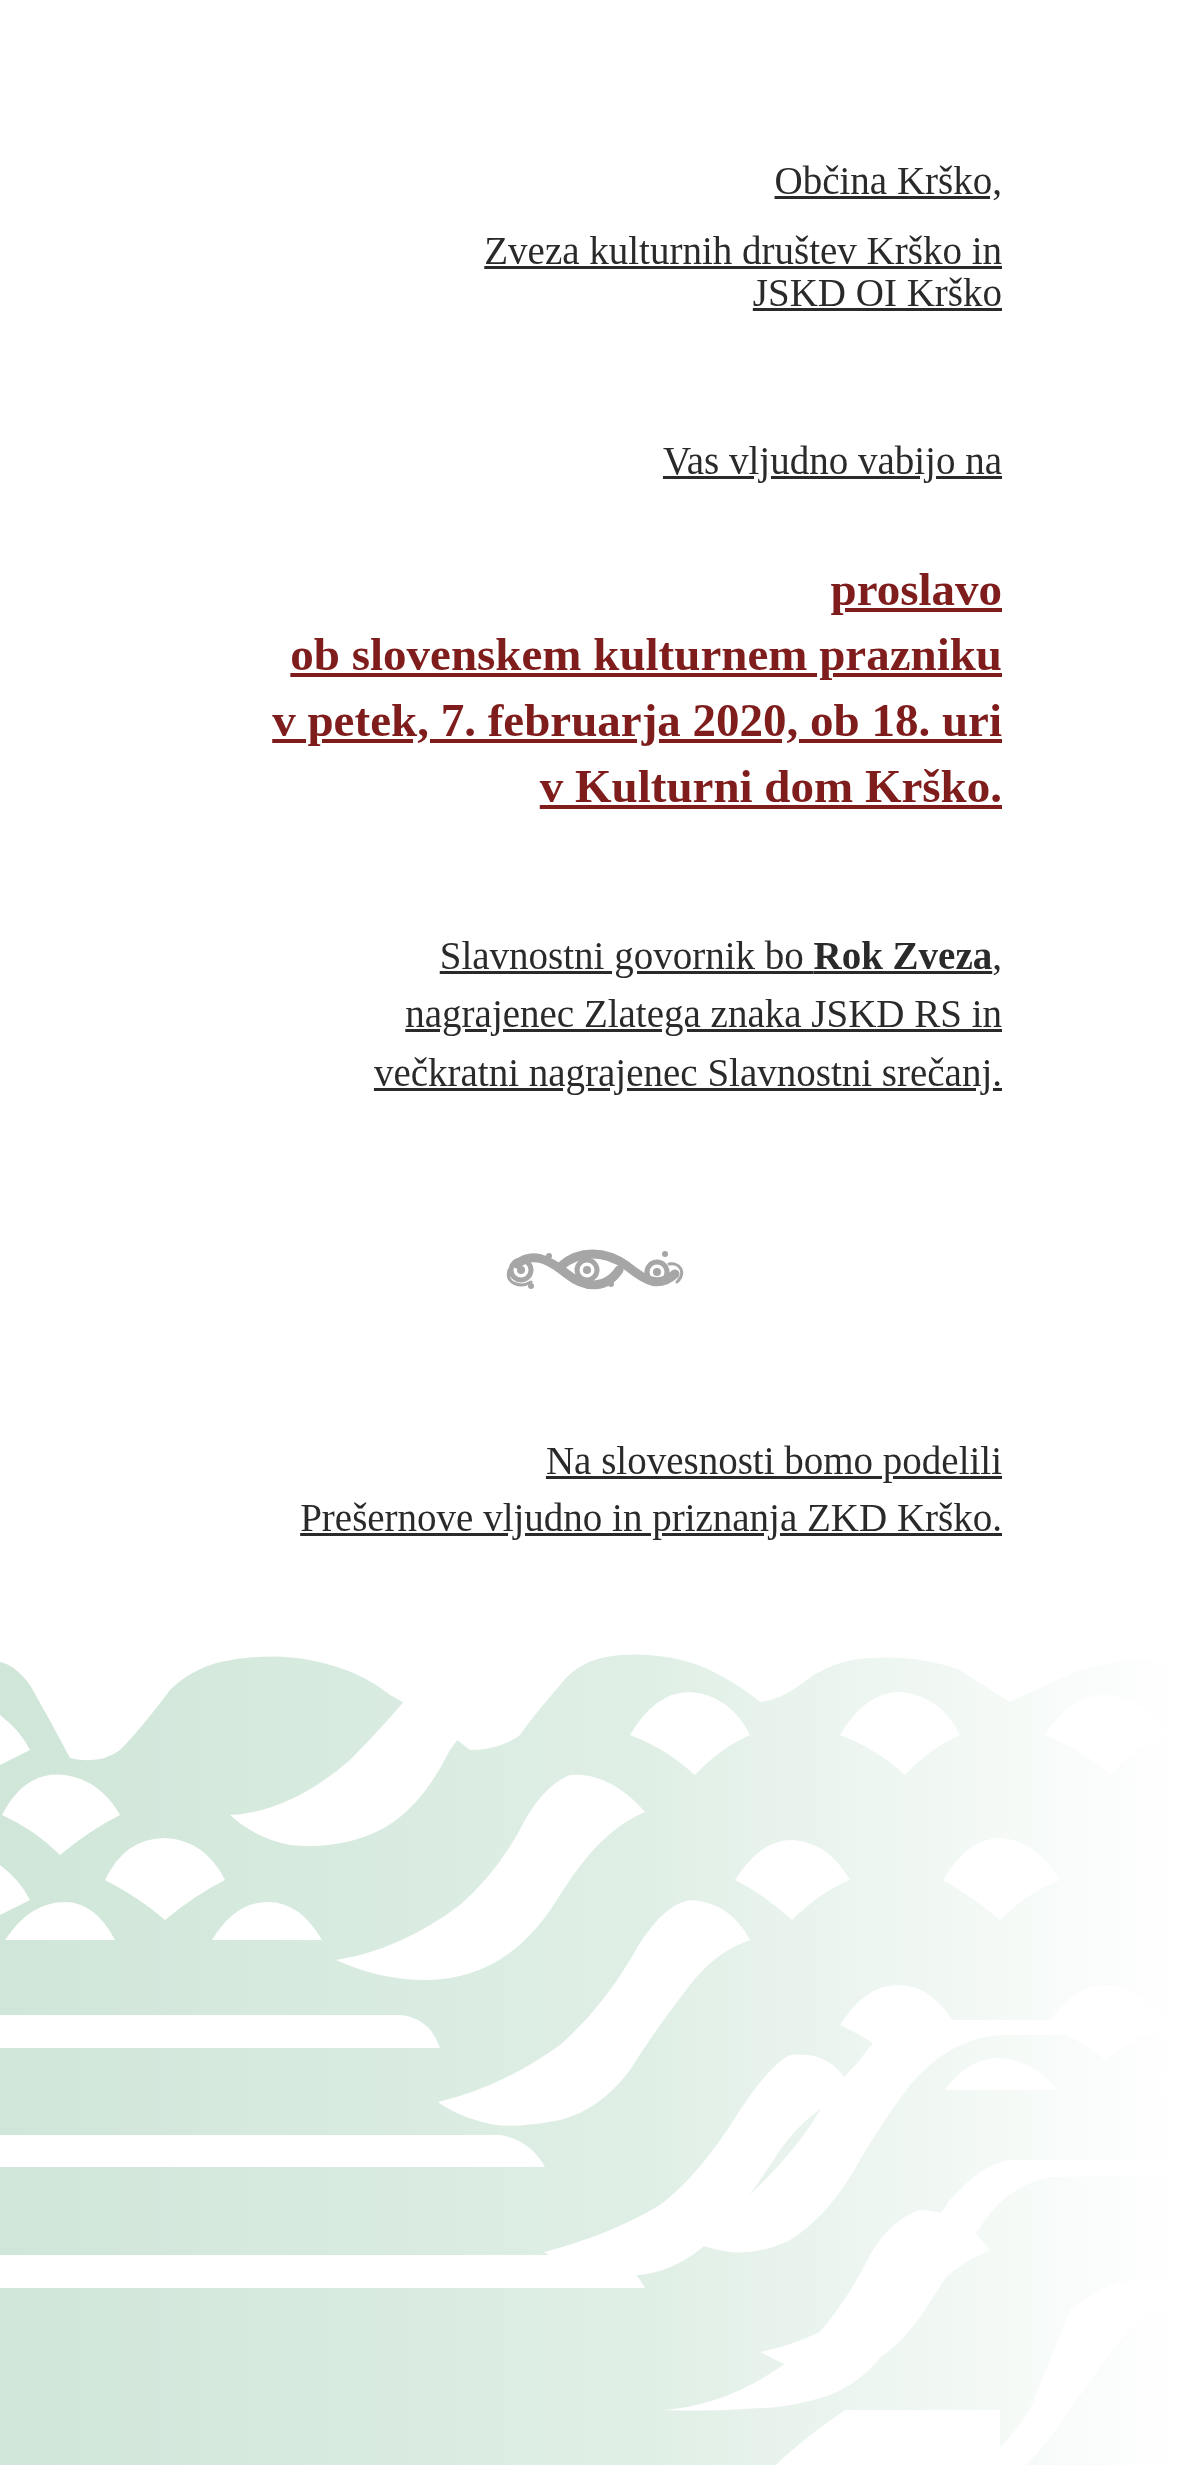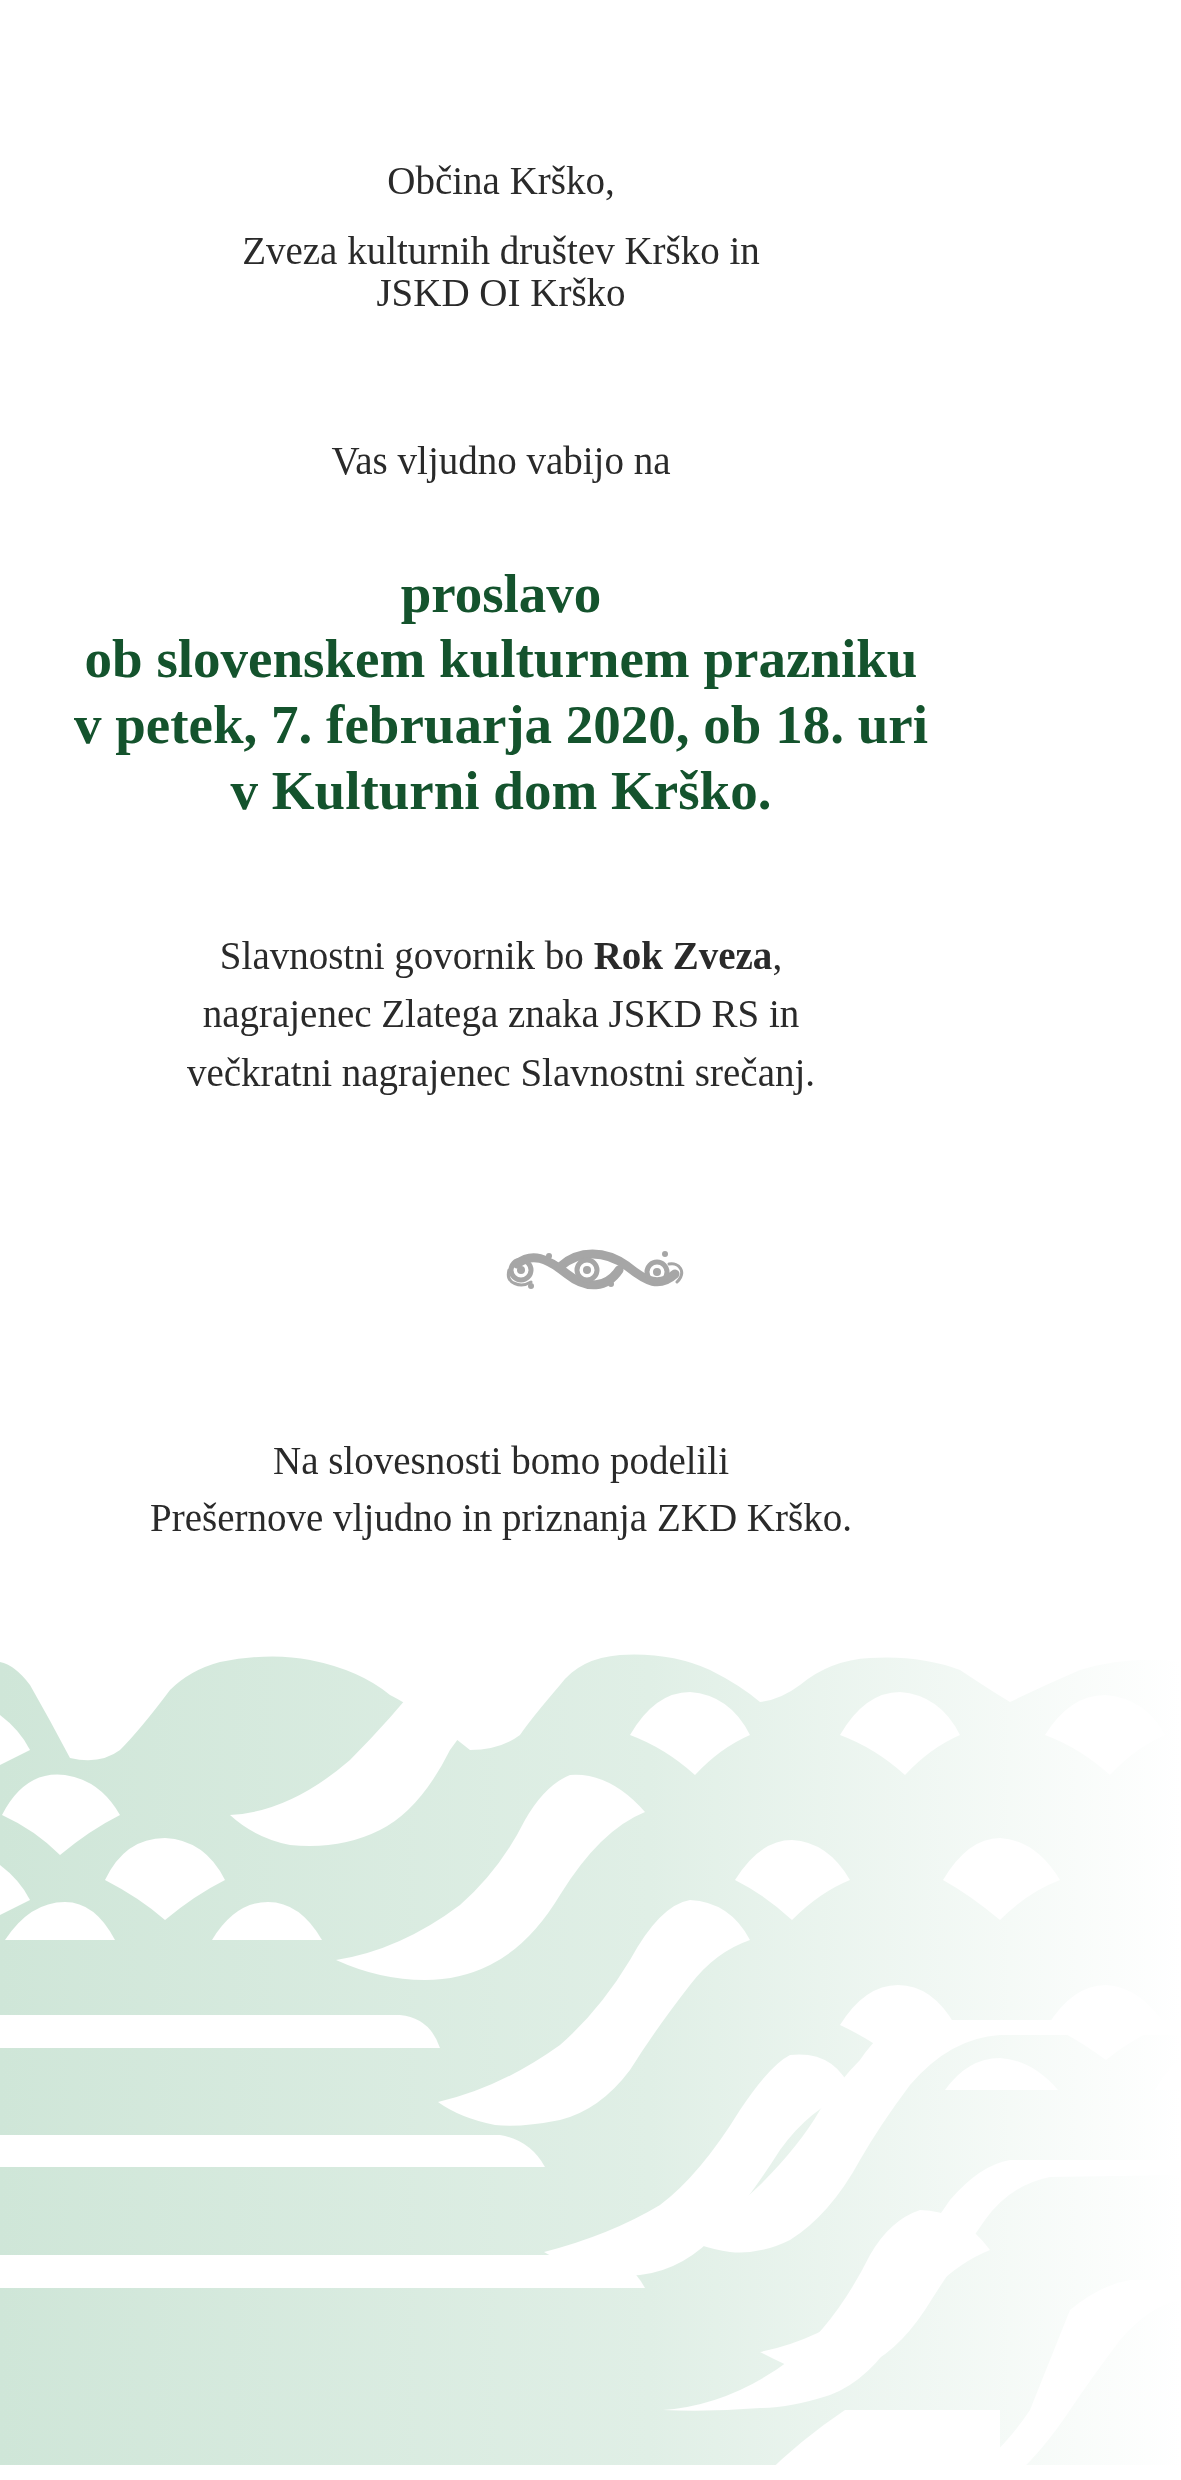--- a/index.html
+++ b/index.html
@@ -3,25 +3,26 @@
 <meta charset="utf-8">
 <style>
   html, body { margin:0; padding:0; }
   body {
     width:1181px; height:2480px; position:relative; overflow:hidden;
     background:#ffffff;
     font-family:"Liberation Serif","DejaVu Serif",serif;
     color:#222;
   }
   .line {
-    position:absolute; left:0; width:1002px; text-align:center;
+    position:absolute; left:0; width:1002px; text-align:right;
     white-space:nowrap;
+    text-decoration:underline;
   }
   .reg { font-size:39px; color:#2a2a2a; }
-  .bold { font-size:55px; font-weight:bold; color:#14532d; }
+  .bold { font-size:47px; font-weight:bold; color:#7f1d1d; }
   .ornament { position:absolute; left:487px; top:1244px; width:204px; height:52px; }
   .pattern { position:absolute; left:0; top:1640px; width:1181px; height:840px; }
 </style>
 </head>
 <body>
 
 <div>
 
   <div class="line reg" style="top:158px">Občina Krško,</div>
   <div class="line reg" style="top:228px">Zveza kulturnih društev Krško in</div>

